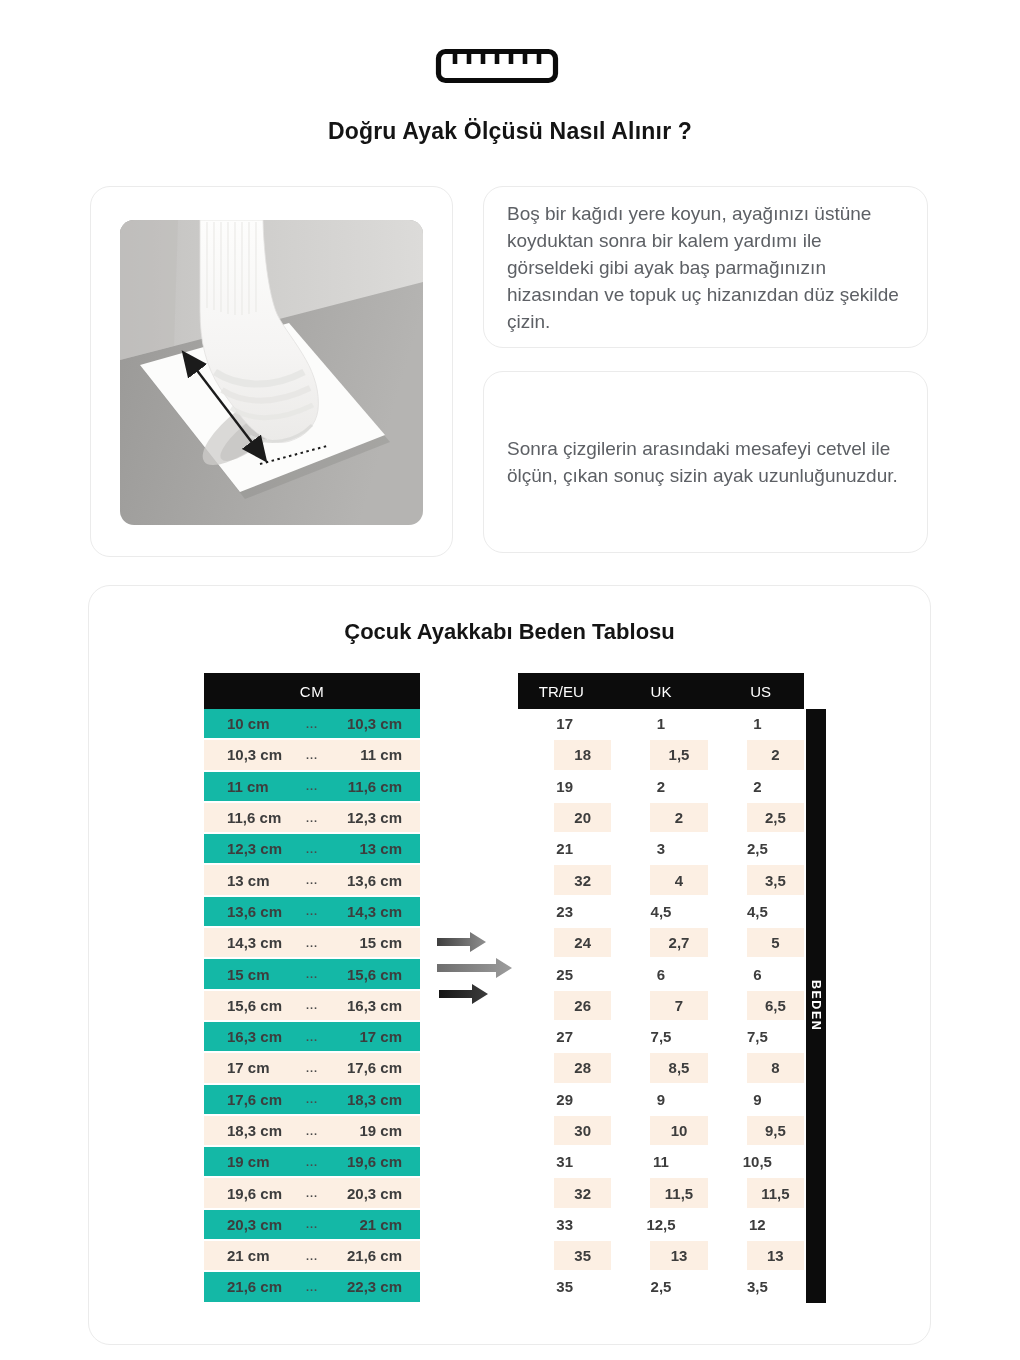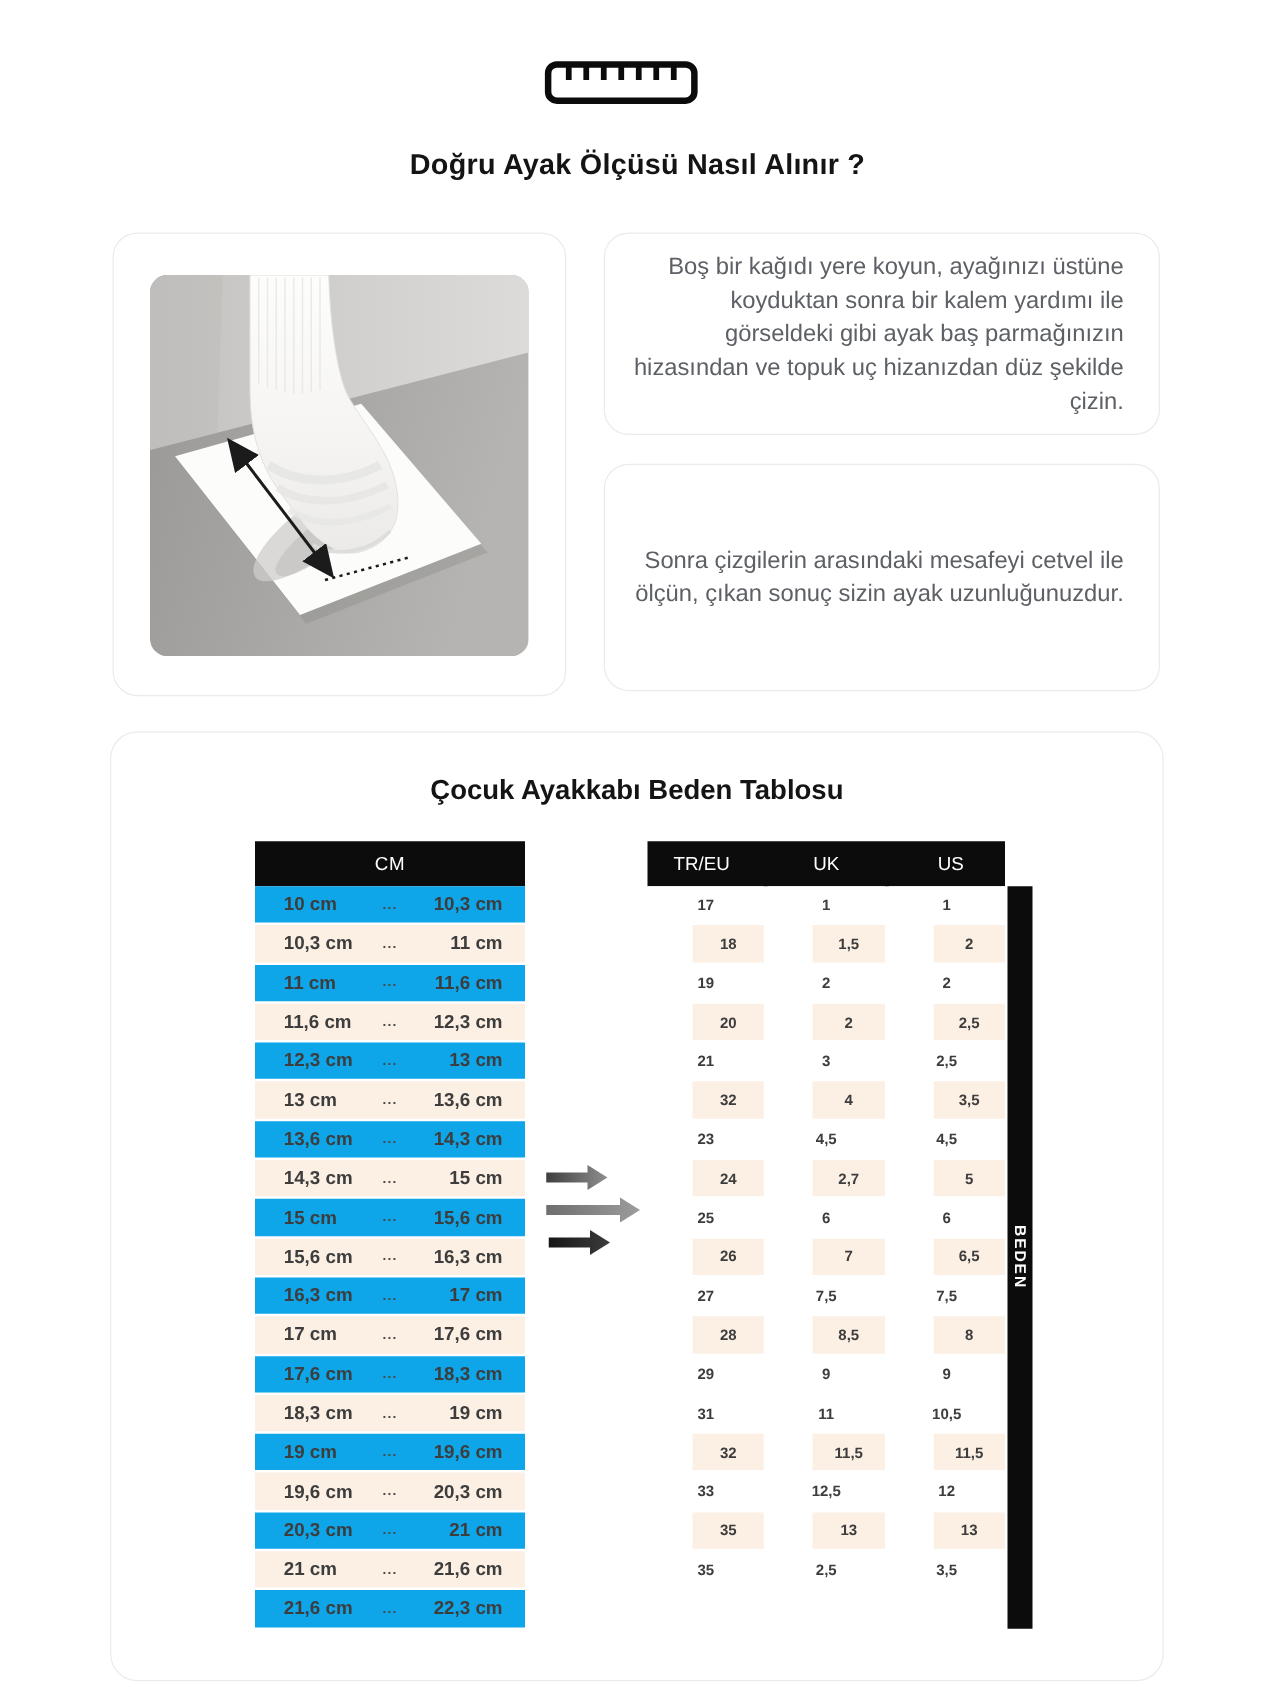--- a/index.html
+++ b/index.html
@@ -13,47 +13,47 @@
   .page-title { position:absolute; left:0; right:0; top:118px; margin:0; text-align:center;
     font-size:23px; font-weight:bold; color:var(--ink); letter-spacing:.2px; }
 
   .card { position:absolute; background:#fff; border:1.5px solid #ebebeb; border-radius:20px; }
 
   .photo-card { left:90px; top:186px; width:363px; height:371px; }
   .photo { position:absolute; left:29px; top:33px; width:303px; height:305px;
     border-radius:14px; overflow:hidden; }
   .photo svg { display:block; }
 
-  .text-card { left:483px; width:445px; display:flex; align-items:center;text-align:right; }
+  .text-card { left:483px; width:445px; display:flex; align-items:center; }
   .card1 { top:186px; height:162px; }
   .card2 { top:371px; height:182px; }
   .text-card p { margin:0; padding:0 28px 0 23px; font-size:19px; line-height:27px; color:#5d6065; }
 
   .table-card { left:88px; top:585px; width:843px; height:760px; border-radius:22px;padding-left:48px; }
   .table-title { position:absolute; top:33px; left:0; width:100%; margin:0; text-align:center;
     font-size:22px; font-weight:bold; color:var(--ink); }
 
   .thead { background:var(--hdr); color:#fff; height:36px; font-size:15px; font-weight:normal; }
   .tbody { display:flex; flex-direction:column; gap:2px; }
 
   .cm-table { position:absolute; left:115px; top:87px; width:216px; }
   .cm-head { display:flex; align-items:center; justify-content:center; letter-spacing:.5px; }
   .cm-row { display:grid; grid-template-columns:1fr 34px 1fr; align-items:center; height:29.3px;
-    font-size:15px; font-weight:600; color:var(--cell-ink); background:#0ea5e9; }
+    font-size:15px; font-weight:600; color:var(--cell-ink); background:#14b8a6; }
   .cm-row.alt { background:var(--accent-row); }
   .c-from { padding-left:23px; text-align:left; }
   .c-sep { text-align:center; font-size:11px; color:#4a4a4a; letter-spacing:1px; }
   .c-to { padding-right:18px; text-align:right; }
 
   .size-table { position:absolute; left:429px; top:87px; width:286px; }
   .size-head { display:grid; grid-template-columns:1fr 1fr 1fr; gap:13px; align-items:center; }
   .size-head span { text-align:center; }
   .size-row { display:grid; grid-template-columns:1fr 1fr 1fr; gap:3px; height:29.3px; }
   .size-cell { display:flex; align-items:center; justify-content:center;
-    font-size:12px; font-weight:600; color:var(--cell-ink); background:#fff; }
+    font-size:15px; font-weight:600; color:var(--cell-ink); background:#fff; }
   .size-row.alt .size-cell { background:var(--accent-row);margin-left:36px; }
 
   .beden-bar { position:absolute; left:717px; top:123px; width:20px; height:594px;
     background:var(--hdr); display:flex; align-items:center; justify-content:center; }
   .beden-bar span { writing-mode:vertical-rl; color:#fff; font-size:12.5px; font-weight:bold;
     letter-spacing:1.5px; white-space:nowrap; }
 
   .arrows { position:absolute; left:345px; top:342px; width:82px; height:82px; }
 </style>
 </head>
@@ -341,20 +341,25 @@
           <div class="size-row alt">
             <div class="size-cell">28</div>
             <div class="size-cell">8,5</div>
             <div class="size-cell">8</div>
           </div>
           <div class="size-row">
             <div class="size-cell">29</div>
             <div class="size-cell">9</div>
             <div class="size-cell">9</div>
           </div>
+          <div class="size-row alt">
+            <div class="size-cell">30</div>
+            <div class="size-cell">10</div>
+            <div class="size-cell">9,5</div>
+          </div>
           <div class="size-row">
             <div class="size-cell">31</div>
             <div class="size-cell">11</div>
             <div class="size-cell">10,5</div>
           </div>
           <div class="size-row alt">
             <div class="size-cell">32</div>
             <div class="size-cell">11,5</div>
             <div class="size-cell">11,5</div>
           </div>

